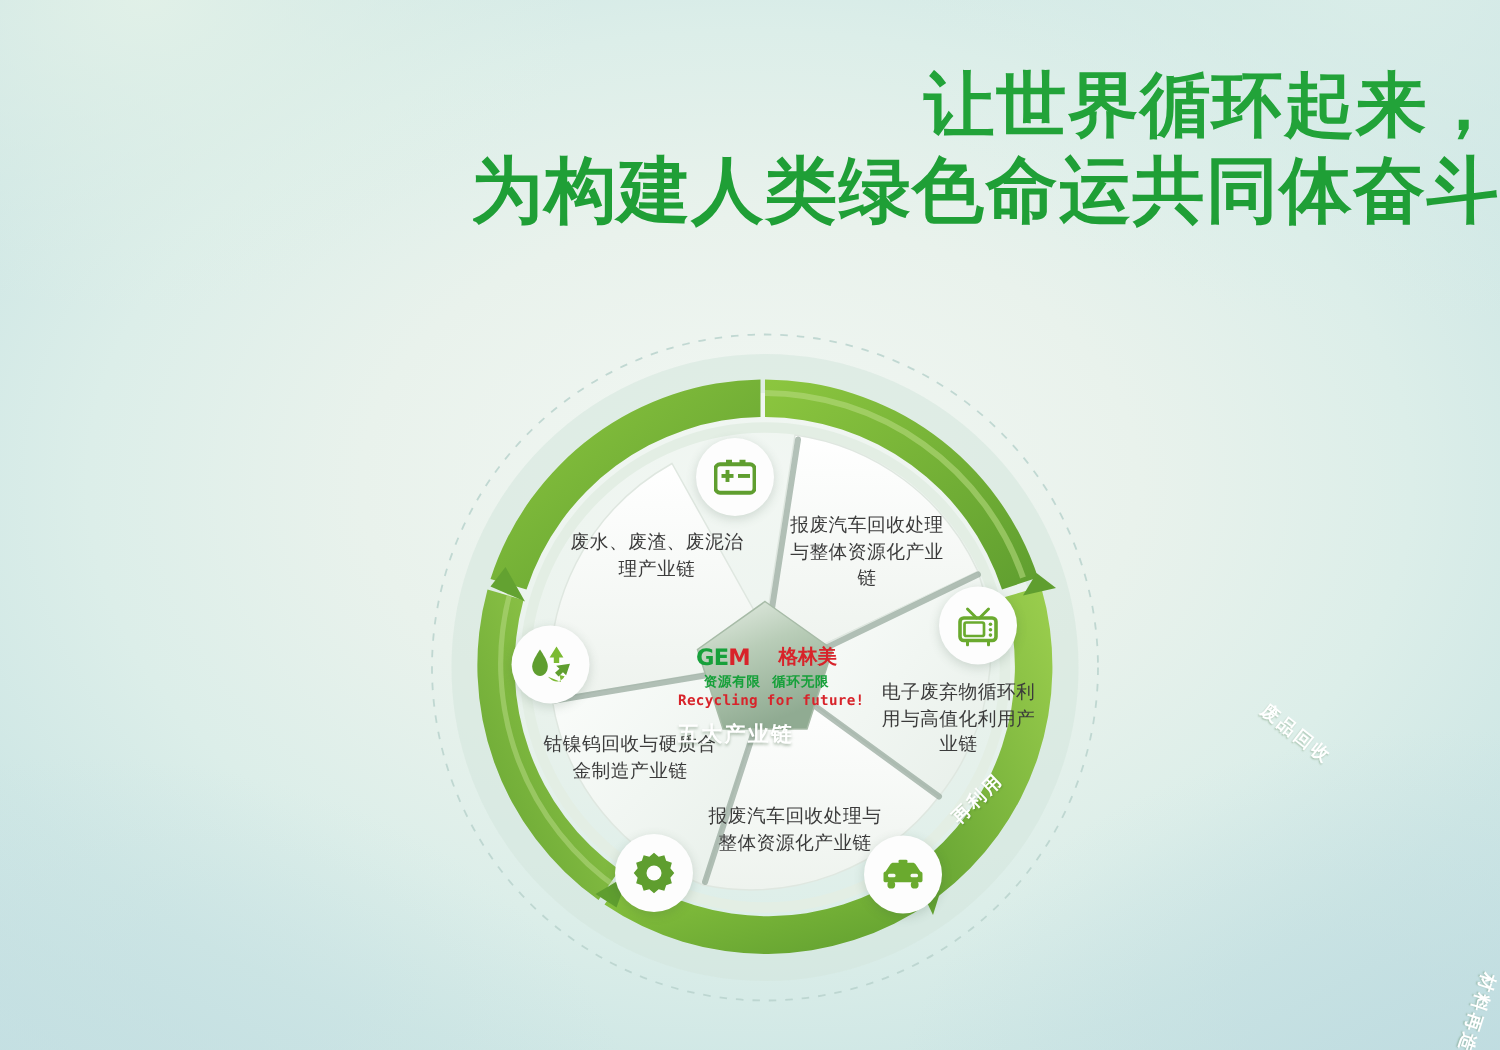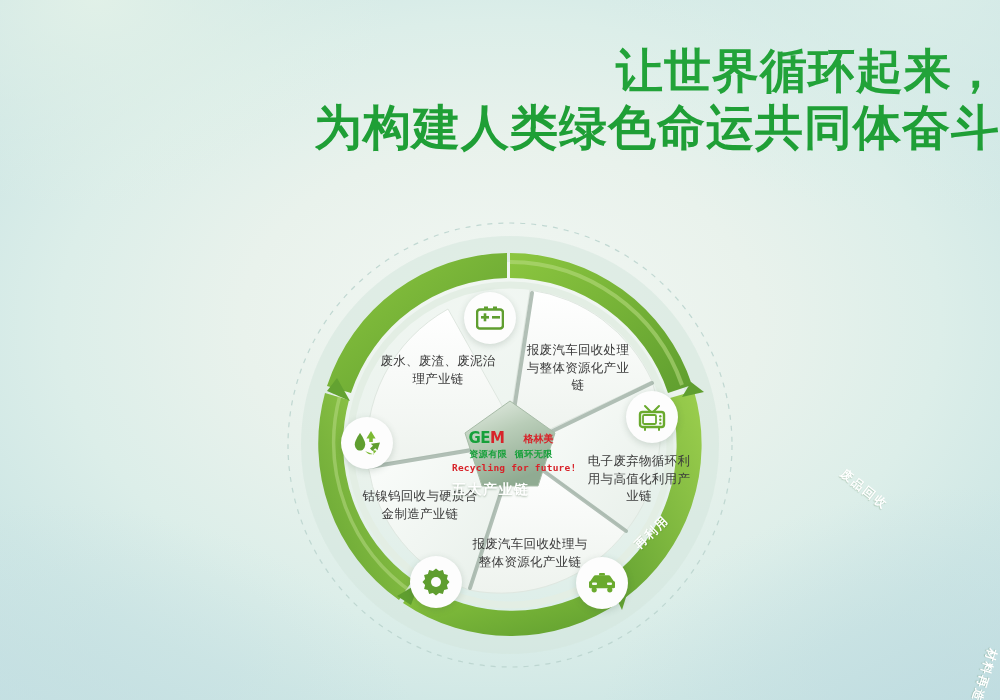--- a/index.html
+++ b/index.html
@@ -144,21 +144,21 @@
     font-weight: bold;
     font-size: 15px;
     letter-spacing: -0.5px;
     color: #16a03a;
     line-height: 15px;
   }
   .gem-mark .red { color: #d8232a; }
   .gem-cn {
     font-family: "DejaVu Sans", "Liberation Sans", sans-serif;
     font-weight: bold;
-    font-size: 10px;
+    font-size: 13px;
     color: #d8232a;
     letter-spacing: 0px;
     line-height: 14px;
   }
   .gem-slogan {
     margin-top: 1px;
     font-family: "DejaVu Sans", "Liberation Sans", sans-serif;
     font-size: 9px;
     font-weight: bold;
     color: #16a03a;

